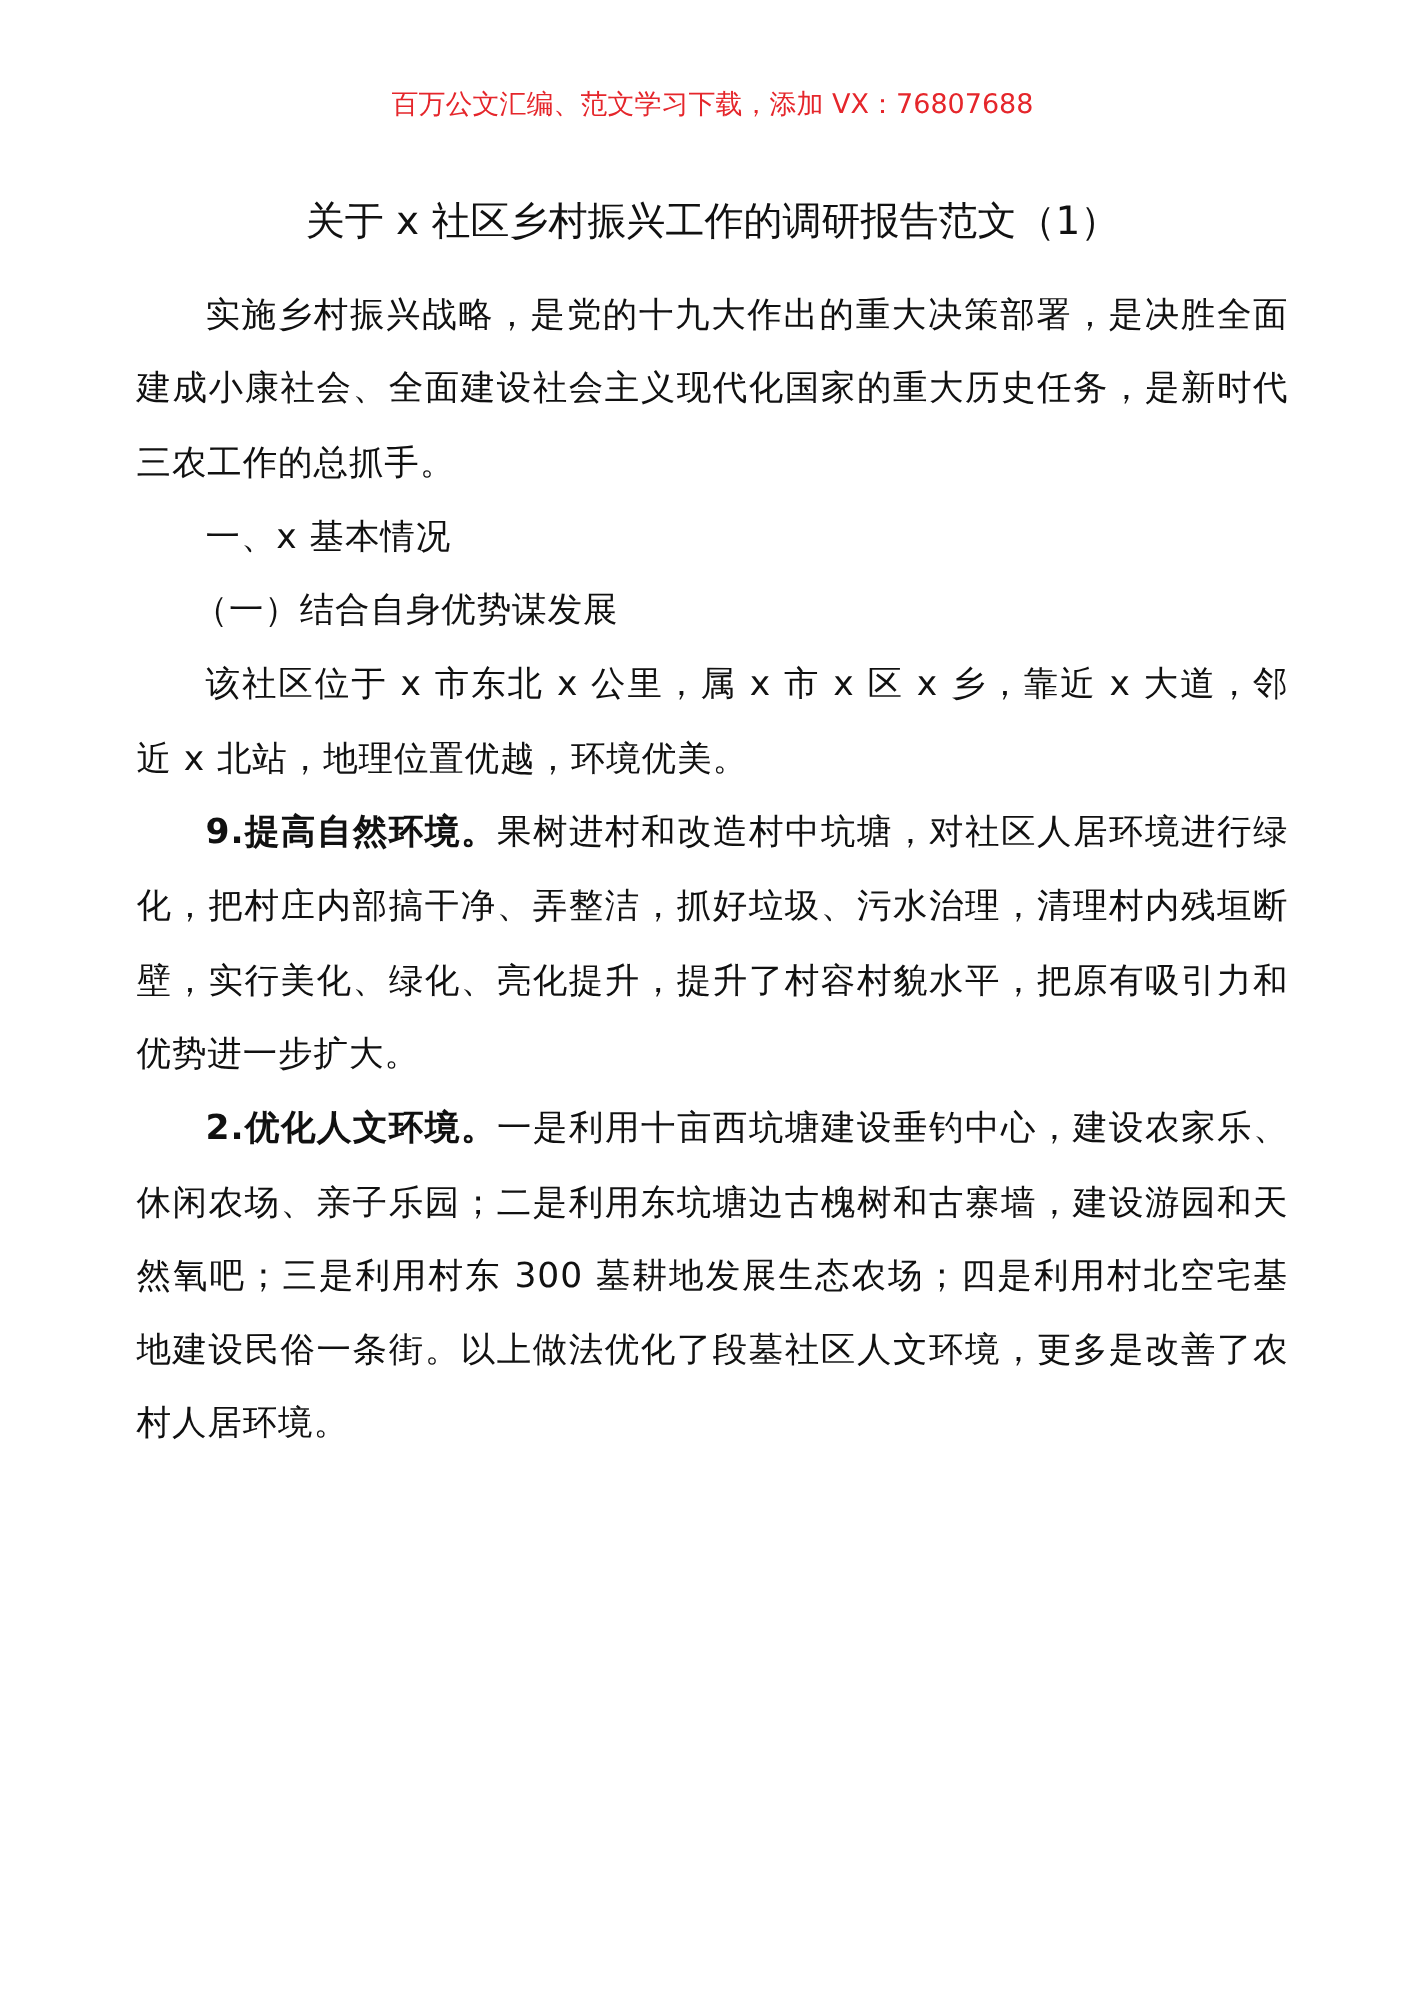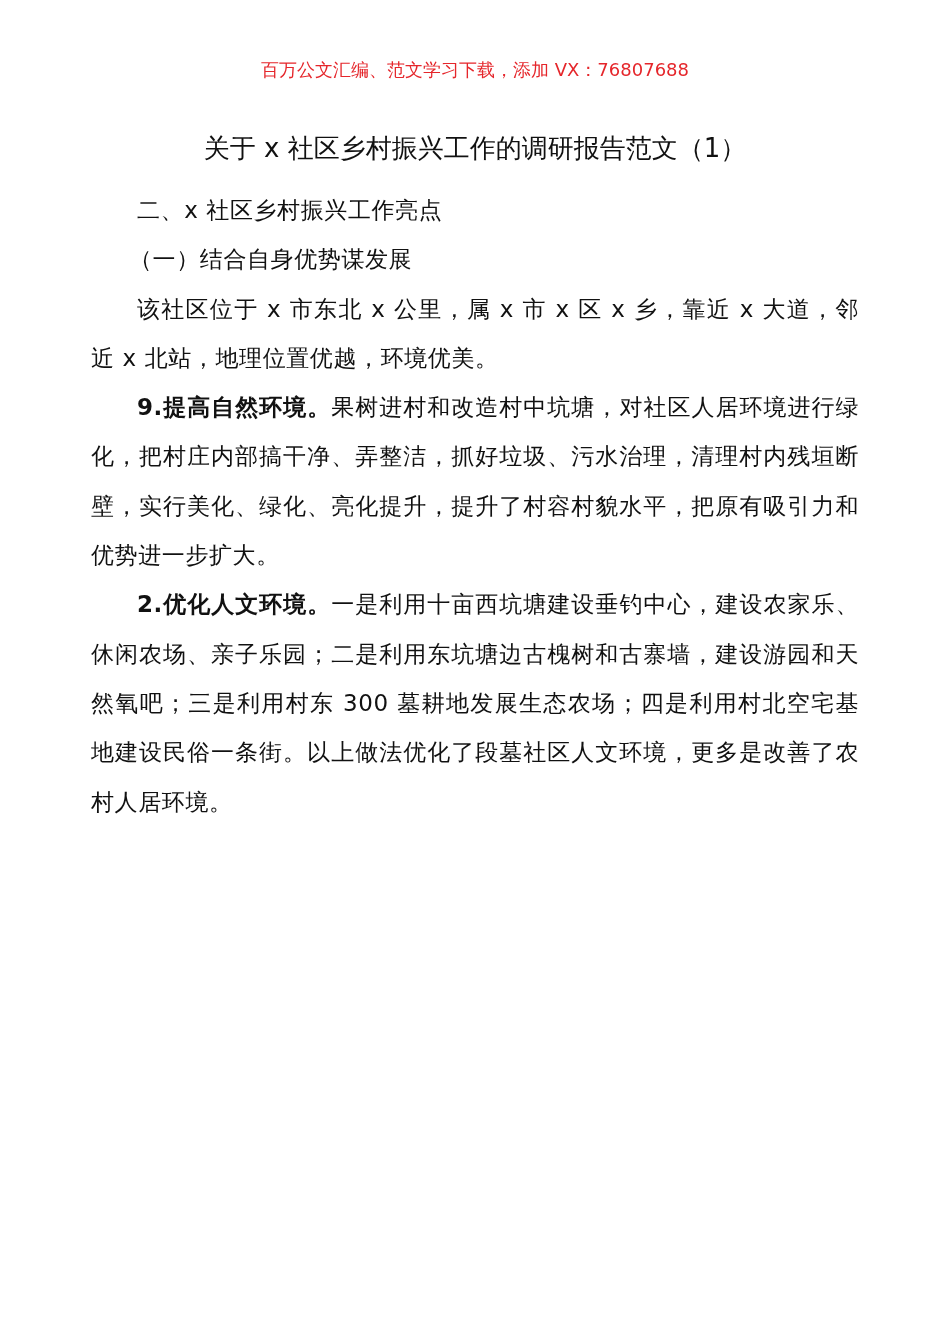--- a/index.html
+++ b/index.html
@@ -72,24 +72,25 @@
 <body>
 
 <div class="page">
 
   <div class="watermark">百万公文汇编、范文学习下载，添加 VX：76807688</div>
 
   <div class="doc-title">关于 x 社区乡村振兴工作的调研报告范文（1）</div>
 
   <div class="body-text">
 
+    <p class="para indent">实施乡村振兴战略，是党的十九大作出的重大决策部署，是决胜全面建成小康社会、全面建设社会主义现代化国家的重大历史任务，是新时代三农工作的总抓手。</p>
+
+    <p class="para indent">一、x 基本情况</p>
 
 
-
-    <p class="para indent">二、x 社区乡村振兴工作亮点</p>
 
     <p class="para sub-heading">（一）结合自身优势谋发展</p>
 
     <p class="para indent">该社区位于 x 市东北 x 公里，属 x 市 x 区 x 乡，靠近 x 大道，邻近 x 北站，地理位置优越，环境优美。</p>
 
     <p class="para indent"><span class="bold">9.提高自然环境。</span><span>果树进村和改造村中坑塘，对社区人居环境进行绿化，把村庄内部搞干净、弄整洁，抓好垃圾、污水治理，清理村内残垣断壁，实行美化、绿化、亮化提升，提升了村容村貌水平，把原有吸引力和优势进一步扩大。</span></p>
 
     <p class="para indent"><span class="bold">2.优化人文环境。</span><span>一是利用十亩西坑塘建设垂钓中心，建设农家乐、休闲农场、亲子乐园；二是利用东坑塘边古槐树和古寨墙，建设游园和天然氧吧；三是利用村东 300 墓耕地发展生态农场；四是利用村北空宅基地建设民俗一条街。以上做法优化了段墓社区人文环境，更多是改善了农村人居环境。</span></p>
 
   </div>

